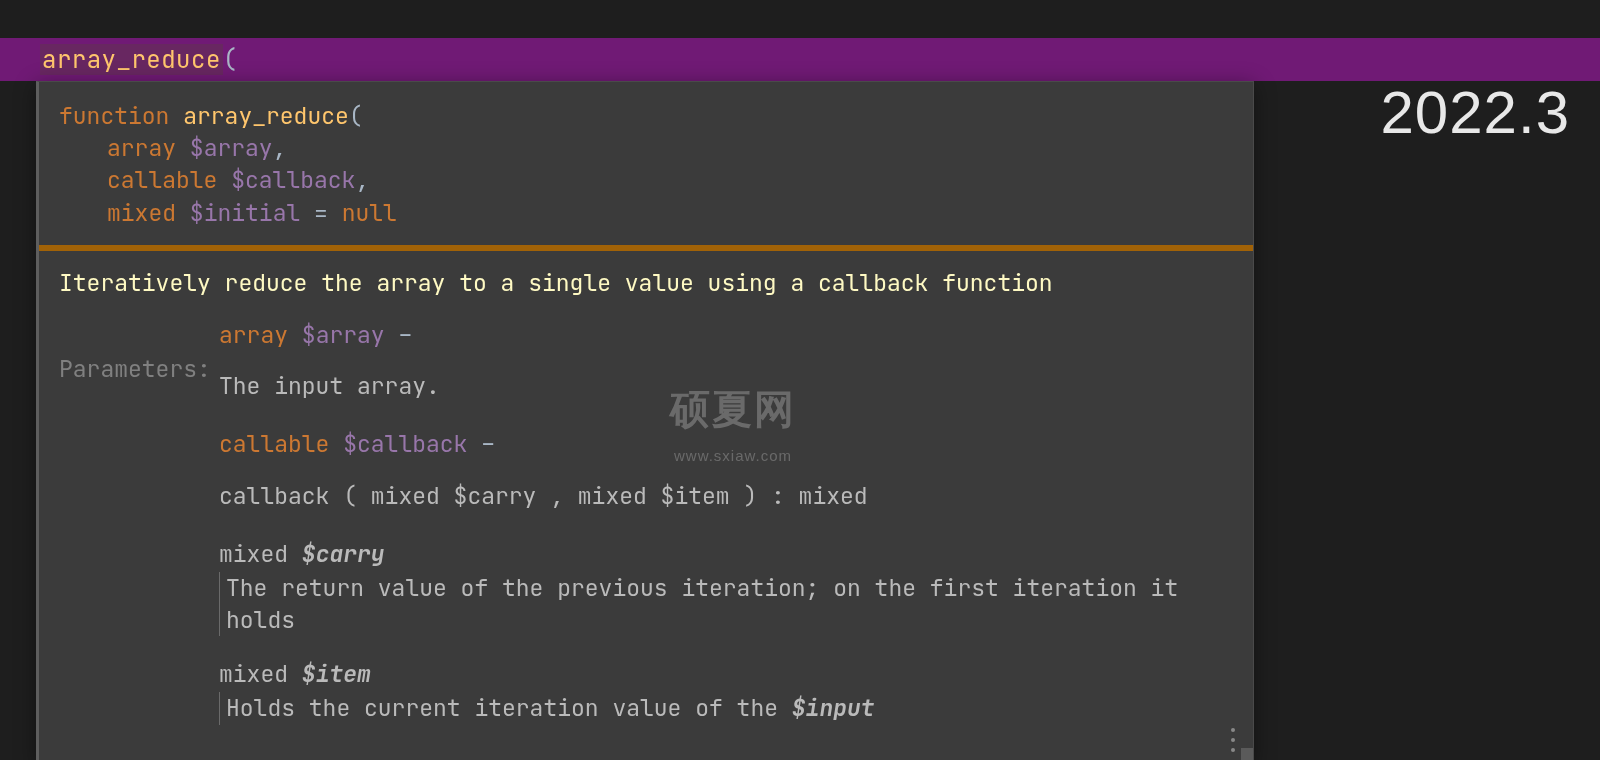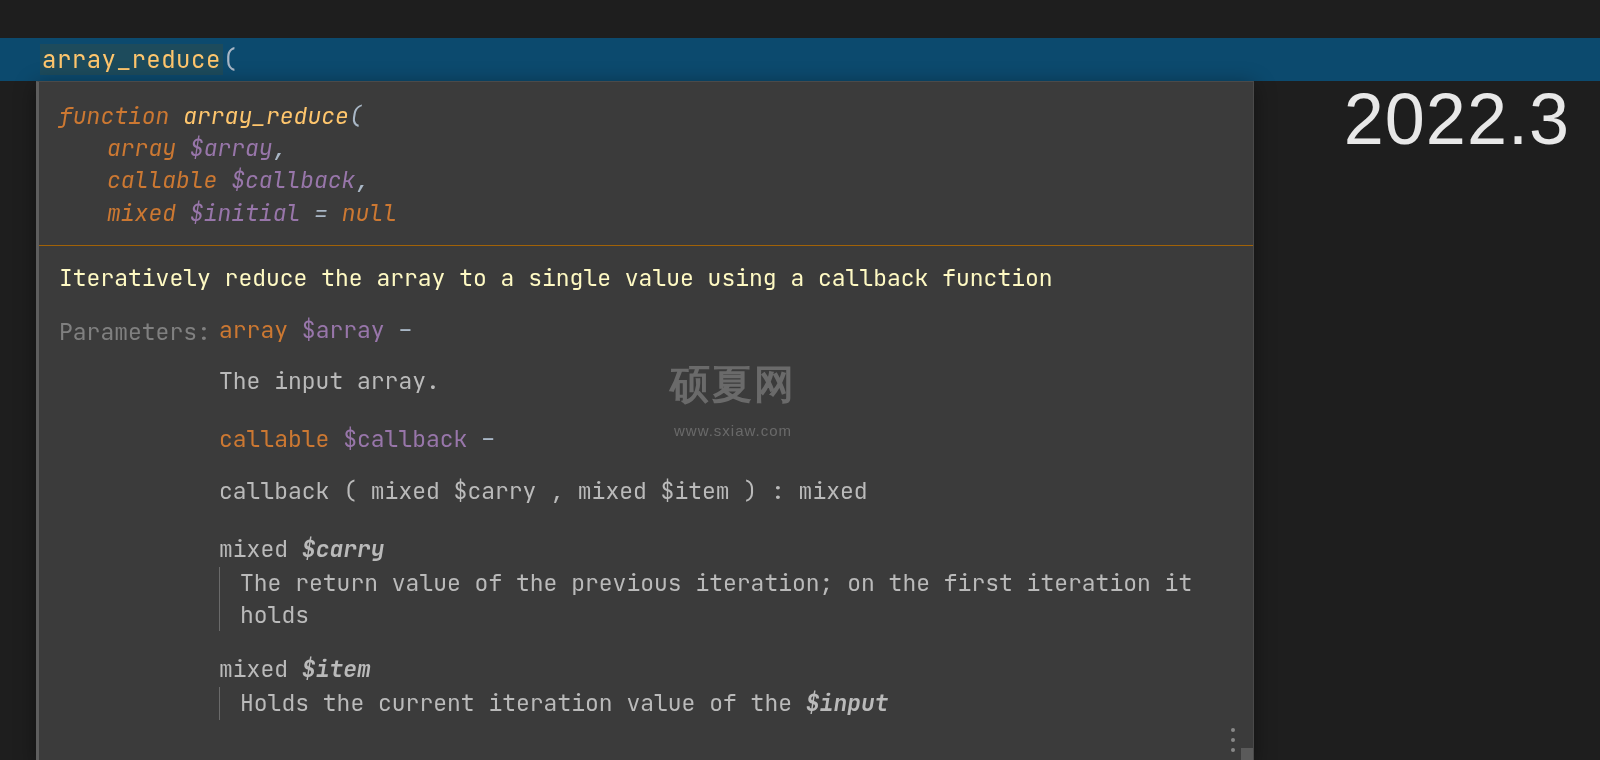--- a/index.html
+++ b/index.html
@@ -11,21 +11,21 @@
     font-size: 23px;
     overflow: hidden;
     color: #bababa;
   }
   .top-bar {
     height: 38px;
     background: #1e1e1e;
     width: 100%;
   }
   .editor-line {
-    background: #0c4a6e;
+    background: #701a75;
     padding: 6px 0 6px 40px;
     font-size: 24px;
     letter-spacing: 0.5px;
   }
   .editor-line .fn-name {
     color: #ffc66d;
     background: rgba(80,80,40,0.25);
     padding: 0 2px;
   }
   .editor-line .paren { color: #a9b7c6; }
@@ -37,68 +37,67 @@
     border: 1px solid #4a4a4a;
     border-left: 3px solid #5e5e5e;
     box-shadow: 0 4px 20px rgba(0,0,0,0.4);
     height: 682px;
     overflow: hidden;
   }
   .version-label {
     position: absolute;
     top: 78px;
     right: 30px;
-    font-size: 72px;
+    font-size: 60px;
     font-weight: 300;
     color: #e8e8e8;
     font-family: 'Segoe UI', 'Helvetica Neue', sans-serif;
     letter-spacing: 1px;
   }
   .signature-block {
     padding: 18px 20px 16px 20px;
-    border-bottom: 1px solid #a16207;
+    border-bottom: 6px solid #a16207;
     line-height: 1.4;
     font-size: 23px;
-    font-style: italic;
   }
   .kw { color: #cc7832; }
   .fn { color: #ffc66d; }
   .type-arr { color: #cc7832; }
   .type-callable { color: #cc7832; }
   .type-mixed { color: #cc7832; }
   .var { color: #9876aa; }
   .punct { color: #a9b7c6; }
   .nul { color: #cc7832; }
   .indent { padding-left: 48px; display: inline-block; }
   .doc-block {
     padding: 16px 20px 0 20px;
     font-size: 23px;
     line-height: 1.4;
   }
   .summary { color: #fef9c3; margin-bottom: 20px; }
   .params-row { display: flex; align-items: flex-start; }
-  .params-label { color: #808080; min-width: 160px; padding-top:2px; }
+  .params-label { color: #808080; min-width: 160px; padding-top:2px;margin-top:32px; }
   .params-body { flex: 1; }
   .param-head .ptype { color: #cc7832; }
   .param-head .pname { color: #9876aa; }
   .param-head .dash { color: #a9b7c6; }
   .param-desc { color: #bababa; margin-top: 19px; margin-bottom: 26px; }
   .sub-param-head .ptype { color: #bababa; }
   .sub-param-head .piname { color: #bababa; font-style: italic; font-weight: bold; }
   .sub-param-desc {
     color: #bababa;
     border-left: 1px solid #6a6a6a;
-    padding-left: 20px;
+    padding-left: 6px;
     margin-top: 2px;
     margin-bottom: 22px;
   }
   .piref { font-style: italic; font-weight: bold; }
   .watermark {
     position: absolute;
-    top: 357px;
+    top: 382px;
     left: 670px;
     text-align: center;
     color: #8a8a8a;
     font-family: sans-serif;
     opacity: 0.6;
     pointer-events: none;
   }
   .watermark .wm-main { font-size: 40px; font-weight: bold; letter-spacing: 2px; }
   .watermark .wm-sub { font-size: 15px; letter-spacing: 1px; margin-top: 10px; color:#888;}
   .more-dots {

